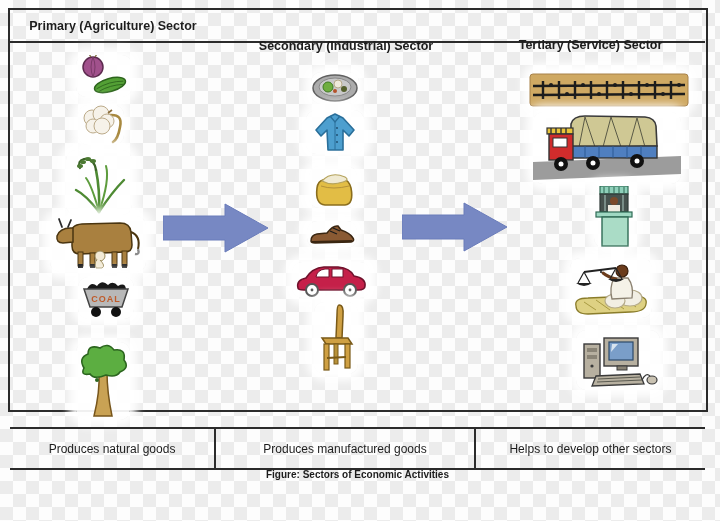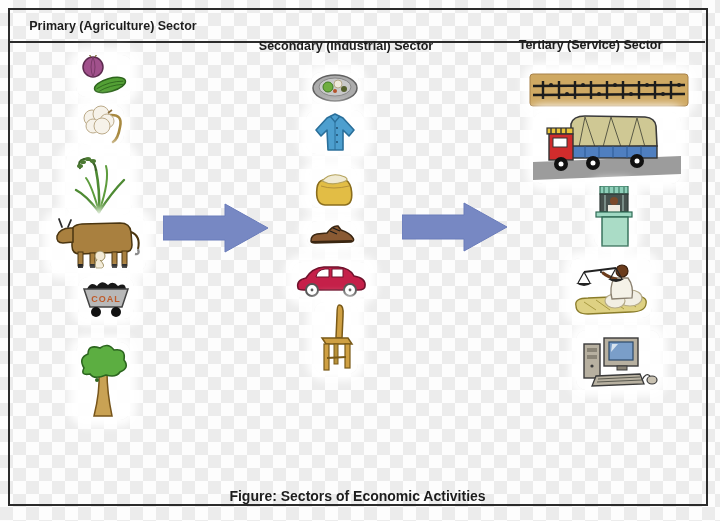--- a/index.html
+++ b/index.html
@@ -7,21 +7,21 @@
     position:relative;width:720px;height:521px;overflow:hidden;
     font-family:"Liberation Sans",sans-serif;color:#1d1d1d;
     background-color:#fdfdfd;
     background-image:
       linear-gradient(45deg,#ececec 25%,transparent 25%,transparent 75%,#ececec 75%),
       linear-gradient(45deg,#ececec 25%,transparent 25%,transparent 75%,#ececec 75%);
     background-size:26px 26px;
     background-position:0 0,13px 13px;
   }
   .frame{
-    position:absolute;left:8px;top:8px;width:700px;height:498px;
+    position:absolute;left:8px;top:8px;width:700px;height:404px;
     border:2.5px solid #2b2b2b;box-sizing:border-box;
   }
   .header-row{
     position:absolute;left:0;top:0;width:695px;height:31px;
     border-bottom:2.5px solid #2b2b2b;display:flex;align-items:center;
   }
   .hcell{font-weight:bold;font-size:12.5px;text-align:center;}
   .hc1{width:206px;} .hc2{width:260px;margin-top:40px;} .hc3{flex:1;margin-top:39px;}
   .body{position:absolute;left:0;top:33px;width:695px;height:384px;}
   .icon{position:absolute;}
@@ -36,22 +36,22 @@
   }
   .dcell{
     display:flex;align-items:center;justify-content:center;
     font-size:12px;box-sizing:border-box;height:39px;
   }
   .dc1{width:206px;border-right:2.5px solid #2b2b2b;}
   .dc2{width:260px;border-right:2.5px solid #2b2b2b;}
   .dc3{flex:1;}
   .caption-row{
     position:absolute;left:0;top:458.5px;width:695px;height:35px;
-    display:flex;align-items:flex-end;justify-content:center;
-    font-weight:bold;font-size:14px;
+    display:flex;align-items:flex-start;justify-content:center;
+    font-weight:bold;font-size:10px;
   }
 </style>
 </head>
 <body>
 
 <div class="canvas">
   <div class="frame">
 
     <div class="header-row">
       <div class="hcell hc1">Primary (Agriculture) Sector</div>
@@ -290,19 +290,24 @@
           <rect x="41" y="36" width="10" height="4" fill="#8a8476" stroke="#3a3a3a" stroke-width="1"></rect>
           <polygon points="20,46 64,44 68,54 16,56" fill="#b7b0a0" stroke="#3a3a3a" stroke-width="1.3"></polygon>
           <path d="M22 49 L64 47 M21 52 L66 50" stroke="#5a5a50" stroke-width="1"></path>
           <ellipse cx="76" cy="50" rx="5" ry="4" fill="#c9c2b2" stroke="#3a3a3a" stroke-width="1.2"></ellipse>
           <path d="M66 50 Q70 42 74 46" fill="none" stroke="#3a3a3a" stroke-width="1.2"></path>
         </svg>
       </div>
 
     </div>
 
+    <div class="desc-row">
+      <div class="dcell dc1">Produces natural goods</div>
+      <div class="dcell dc2">Produces manufactured goods</div>
+      <div class="dcell dc3">Helps to develop other sectors</div>
+    </div>
 
     <div class="caption-row">
       <div>Figure: Sectors of Economic Activities</div>
     </div>
 
   </div>
 </div>
 
 </body></html>

